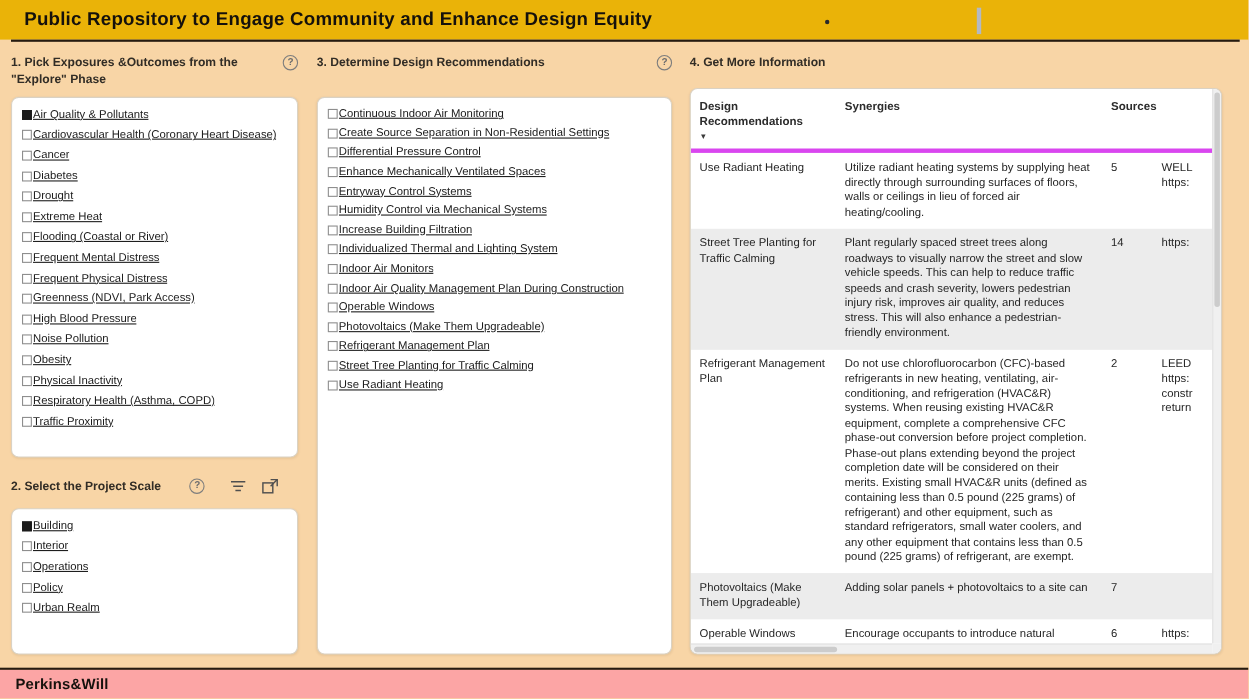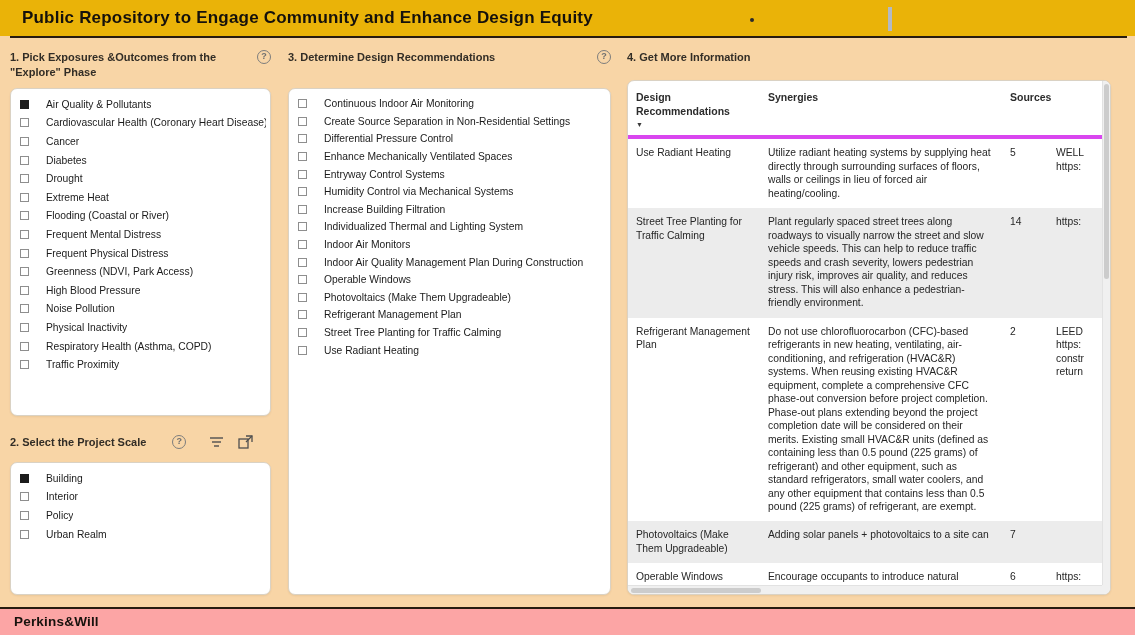--- a/index.html
+++ b/index.html
@@ -48,21 +48,21 @@
   
   .card {
     background:#fff; border:1px solid #dad2c4; border-radius:7px;
     box-shadow:0 1px 2px rgba(60,40,10,.08); overflow:hidden;
   }
   .card.list { padding:6px 4px 4px 9px; }
   .card1 { height:328px; }
   .card2 { height:133px; }
   .card3 { height:507px; }
 
-  .check-row { display:flex; align-items:center; gap:17px; height:18.6px; cursor:pointer; }
+  .check-row { display:flex; align-items:center; gap:1px; height:18.6px; cursor:pointer;text-decoration:underline; }
   .col2 .check-row { height:17.6px; }
   .cb { flex:none; width:9px; height:9px; border:1px solid #8e8e8e; background:#fff; }
   .cb.checked { background:#1c1c1c; border-color:#1c1c1c; }
   .cb-label { font-size:10.3px; color:#1b1b1b; white-space:nowrap; overflow:hidden; }
 
   
   .card4 { position:relative; height:515px; padding:0; }
   .tbl { position:absolute; left:0; top:0; right:8px; bottom:9px; overflow:hidden; }
   .thead, .trow { display:grid; grid-template-columns:132px 242px 50px 1fr; }
   .thead { padding-top:8px; border-bottom:4px solid #d946ef; }
@@ -150,20 +150,24 @@
         <span class="cb"></span>
         <span class="cb-label">High Blood Pressure</span>
       </div>
 
       <div class="check-row">
         <span class="cb"></span>
         <span class="cb-label">Noise Pollution</span>
       </div>
 
 
+      <div class="check-row">
+        <span class="cb"></span>
+        <span class="cb-label">Obesity</span>
+      </div>
 
       <div class="check-row">
         <span class="cb"></span>
         <span class="cb-label">Physical Inactivity</span>
       </div>
 
       <div class="check-row">
         <span class="cb"></span>
         <span class="cb-label">Respiratory Health (Asthma, COPD)</span>
       </div>
@@ -201,20 +205,24 @@
       <div class="check-row">
         <span class="cb checked"></span>
         <span class="cb-label">Building</span>
       </div>
 
       <div class="check-row">
         <span class="cb"></span>
         <span class="cb-label">Interior</span>
       </div>
 
+      <div class="check-row">
+        <span class="cb"></span>
+        <span class="cb-label">Operations</span>
+      </div>
 
       <div class="check-row">
         <span class="cb"></span>
         <span class="cb-label">Policy</span>
       </div>
 
 
       <div class="check-row">
         <span class="cb"></span>
         <span class="cb-label">Urban Realm</span>

